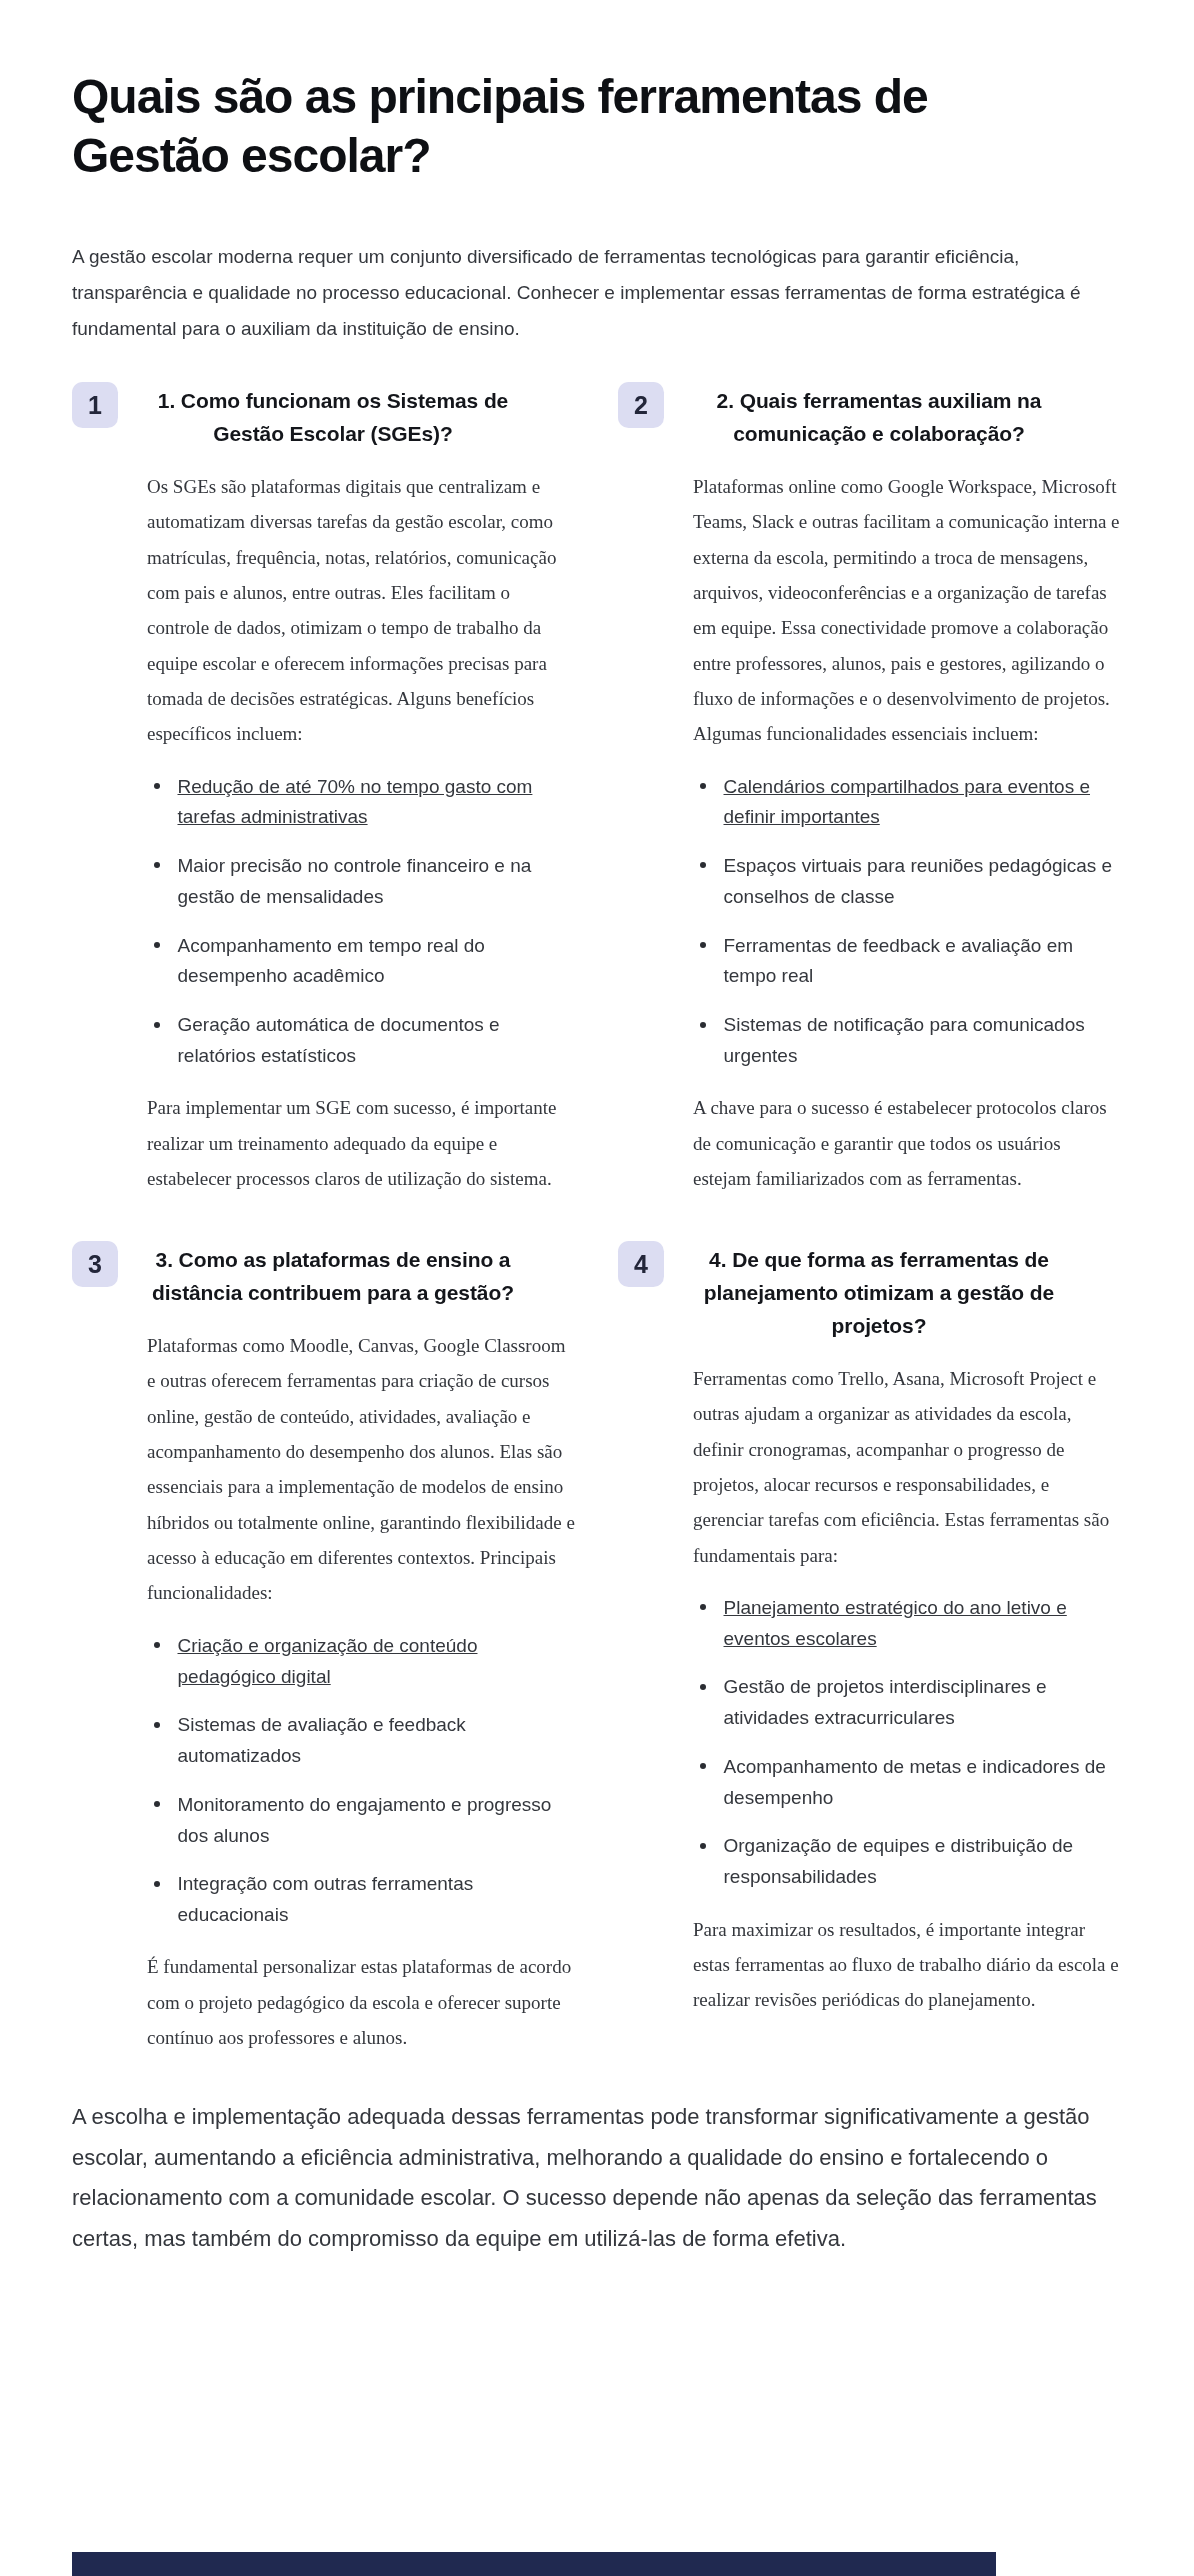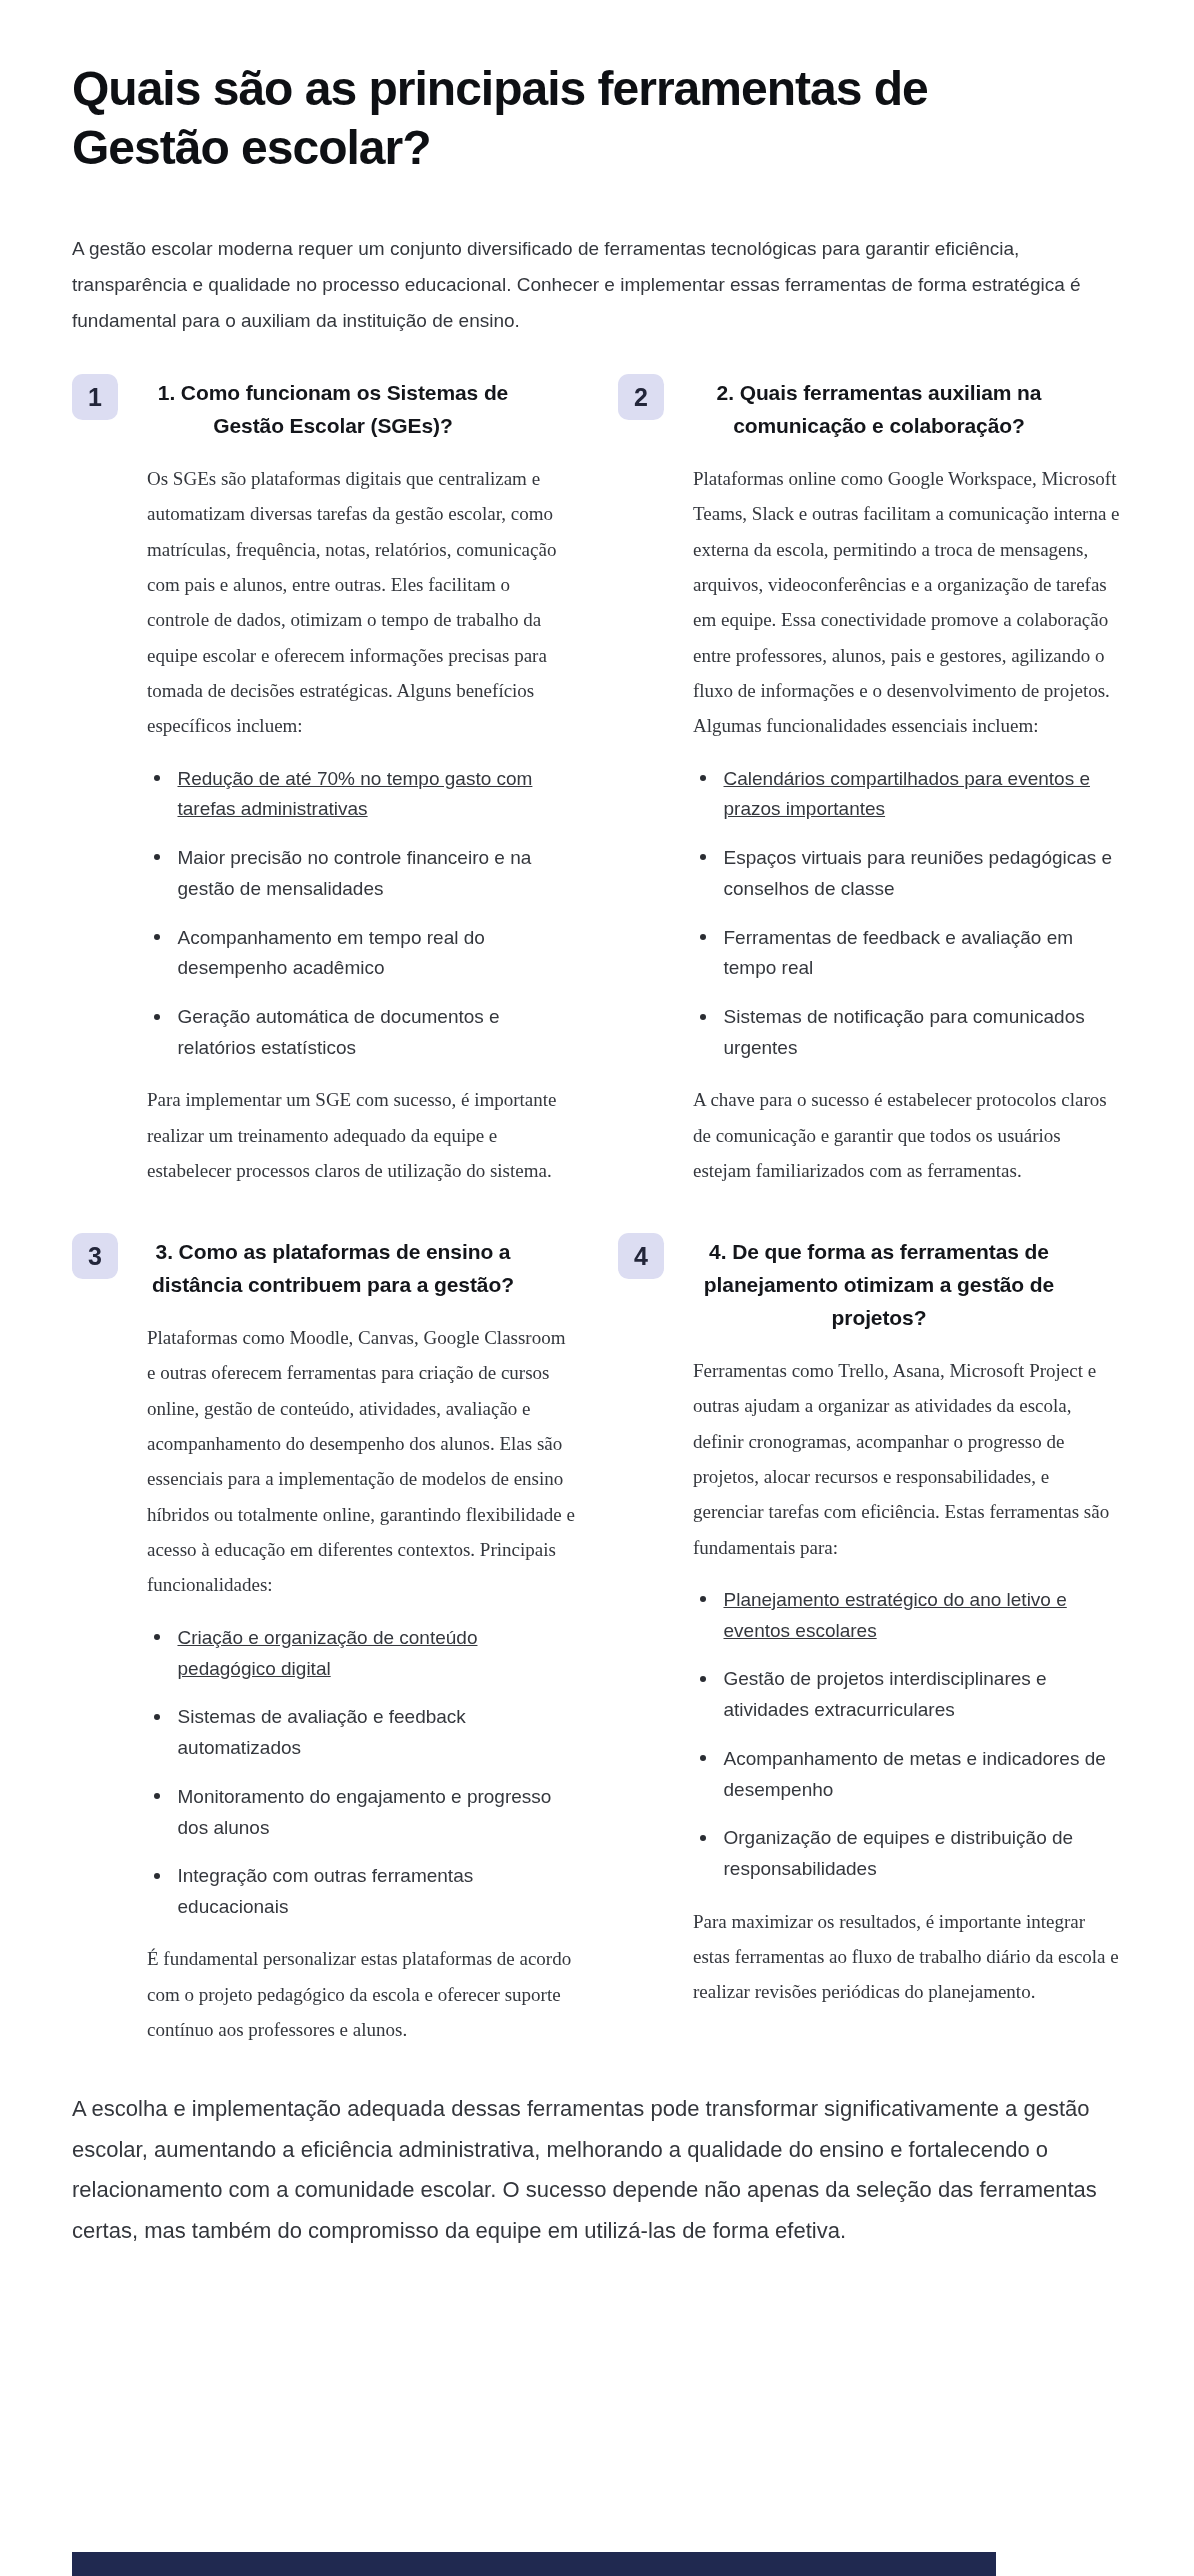--- a/index.html
+++ b/index.html
@@ -1,17 +1,17 @@
 <!DOCTYPE html>
 <html style="font-size:10.6px"><head>
 <meta charset="utf-8">
 <style>
   html, body { margin:0; padding:0; background:#ffffff; }
   body { width:1194px; font-family:"Liberation Sans", sans-serif; color:#33363c; -webkit-font-smoothing:antialiased; }
-  .page { position:relative; width:1194px; min-height:2576px; padding:0 72px; box-sizing:border-box; background:#ffffff; overflow:hidden; }
+  .page { position:relative; width:1194px; min-height:2576px; padding:8px 72px; box-sizing:border-box; background:#ffffff; overflow:hidden; }
 
   .title { margin:0; padding-top:60px; font-size:48px; line-height:1.22; font-weight:700; letter-spacing:-1px; color:#0e1014; max-width:1009px; }
 
   .intro { margin:54px 0 0; font-size:19px; line-height:1.88; color:#34373d; max-width:1039px; }
 
   .grid { margin-top:36px; display:grid; grid-template-columns:1fr 1fr; column-gap:42px; row-gap:45px; align-items:start; }
 
   .card { display:grid; grid-template-columns:46px 1fr; column-gap:29px; align-items:start; }
   .badge { width:46px; height:46px; background:#dcddf2; border-radius:10.6px; display:flex; align-items:center; justify-content:center; font-size:25px; font-weight:700; color:#23263a; box-sizing:border-box; }
 
@@ -54,21 +54,21 @@
         <p class="body closing">Para implementar um SGE com sucesso, é importante realizar um treinamento adequado da equipe e estabelecer processos claros de utilização do sistema.</p>
       </div>
     </section>
 
     <section class="card">
       <div class="badge">2</div>
       <div class="content">
         <h2>2. Quais ferramentas auxiliam na comunicação e colaboração?</h2>
         <p class="body">Plataformas online como Google Workspace, Microsoft Teams, Slack e outras facilitam a comunicação interna e externa da escola, permitindo a troca de mensagens, arquivos, videoconferências e a organização de tarefas em equipe. Essa conectividade promove a colaboração entre professores, alunos, pais e gestores, agilizando o fluxo de informações e o desenvolvimento de projetos. Algumas funcionalidades essenciais incluem:</p>
         <ul class="bullets">
-          <li><span class="dot"></span><span>Calendários compartilhados para eventos e prazos importantes</span></li>
+          <li><span class="dot"></span><span>Calendários compartilhados para eventos e definir importantes</span></li>
           <li><span class="dot"></span><span>Espaços virtuais para reuniões pedagógicas e conselhos de classe</span></li>
           <li><span class="dot"></span><span>Ferramentas de feedback e avaliação em tempo real</span></li>
           <li><span class="dot"></span><span>Sistemas de notificação para comunicados urgentes</span></li>
         </ul>
         <p class="body closing">A chave para o sucesso é estabelecer protocolos claros de comunicação e garantir que todos os usuários estejam familiarizados com as ferramentas.</p>
       </div>
     </section>
 
     <section class="card">
       <div class="badge">3</div>

